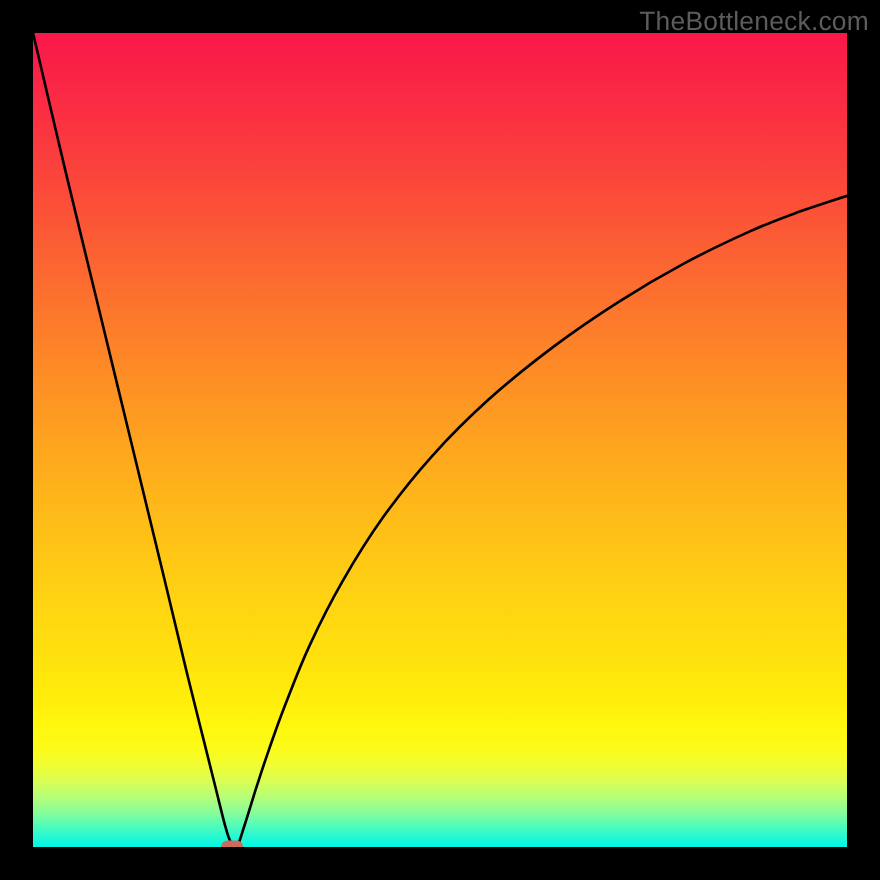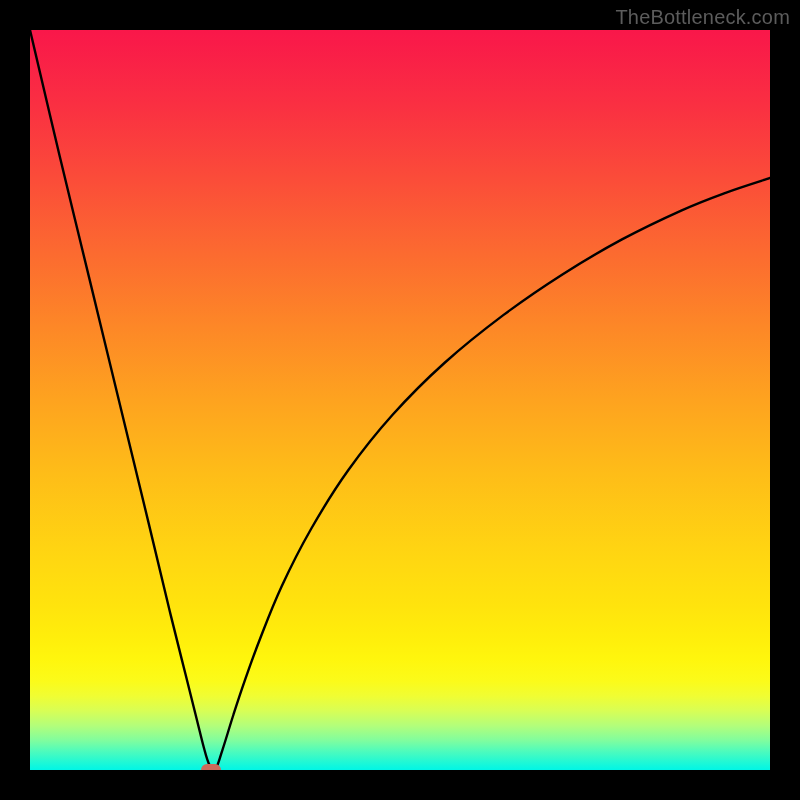--- a/index.html
+++ b/index.html
@@ -42,21 +42,21 @@
     height: 12px;
     border-radius: 6px;
     transform: translate(-50%, -50%);
     background: #cc6b5b;
   }
   .watermark {
     position: absolute;
     top: 6px;
     right: 10px;
     color: #5c5c5c;
-    font-size: 20px;
+    font-size: 24px;
     font-weight: 500;
     letter-spacing: 0.2px;
     text-align: center;
   }
 </style>
 </head>
 <body>
 
 <div class="frame">
   <div class="plot-area">

